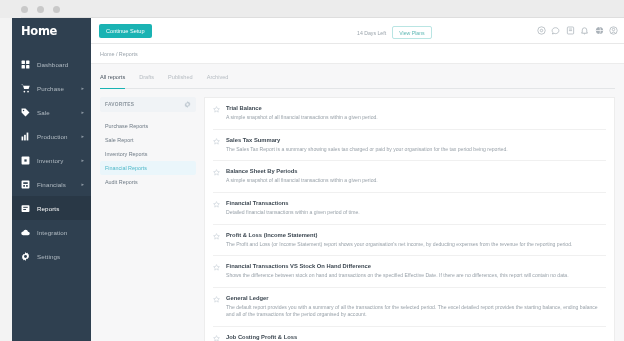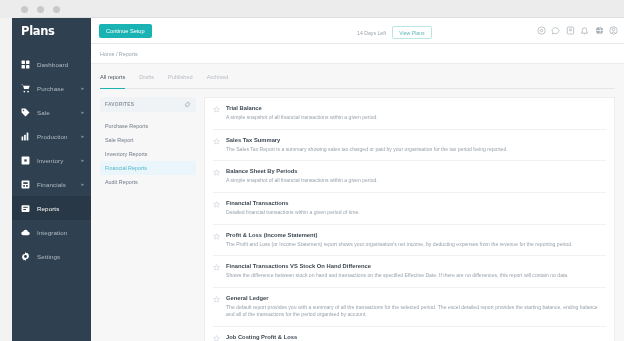--- a/index.html
+++ b/index.html
@@ -242,21 +242,21 @@
     <div class="chrome-dots">
       <span class="chrome-dot"></span>
       <span class="chrome-dot"></span>
       <span class="chrome-dot"></span>
     </div>
     <div class="chrome-underline"></div>
   </div>
 
   <nav class="sidebar">
     <div class="logo">
-      <span class="logo-text">Plans</span>
+      <span class="logo-text">Home</span>
     </div>
     <div class="nav">
 
       <div class="nav-item">
         <span class="nav-icon">
           <svg viewBox="0 0 16 16" fill="#ffffff">
               <rect x="1" y="1" width="6" height="6" rx="1"></rect>
               <rect x="9" y="1" width="6" height="6" rx="1"></rect>
               <rect x="1" y="9" width="6" height="6" rx="1"></rect>
               <rect x="9" y="9" width="6" height="6" rx="1"></rect>

